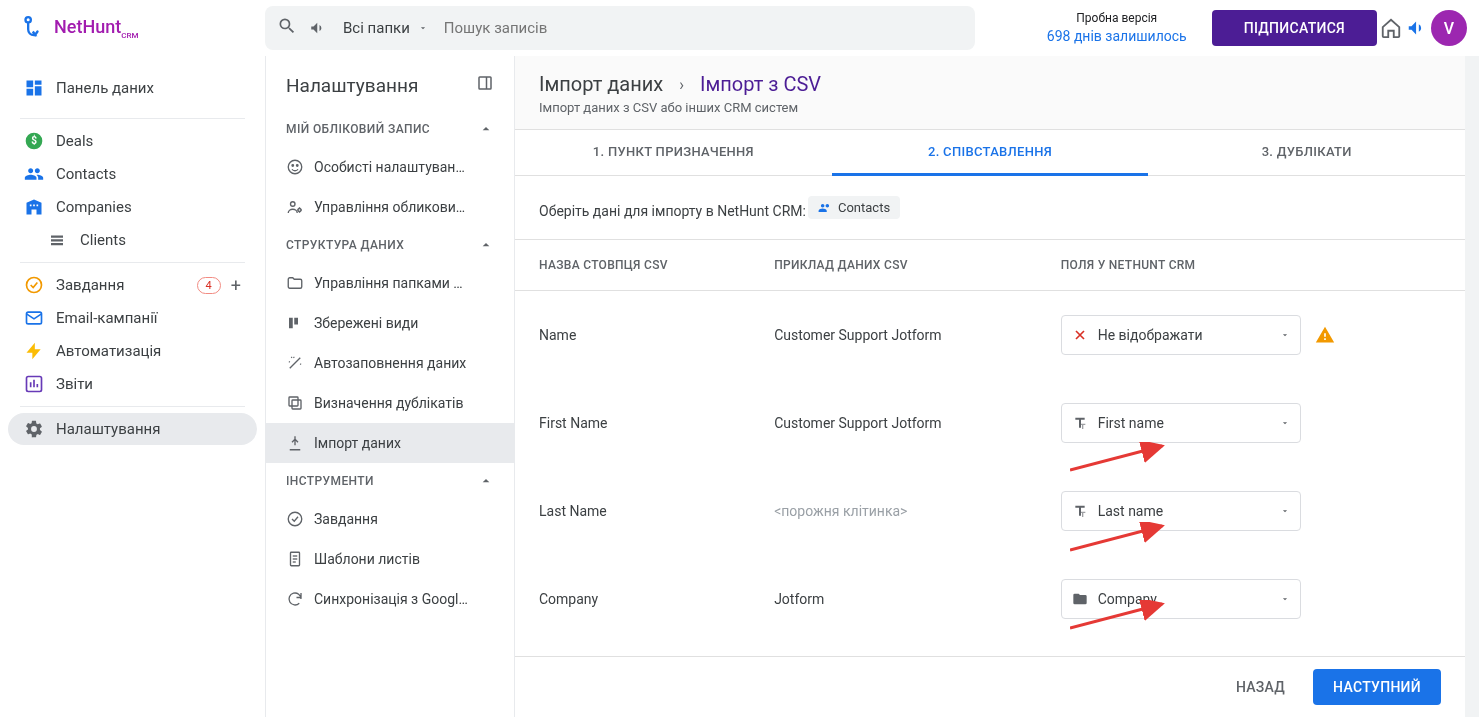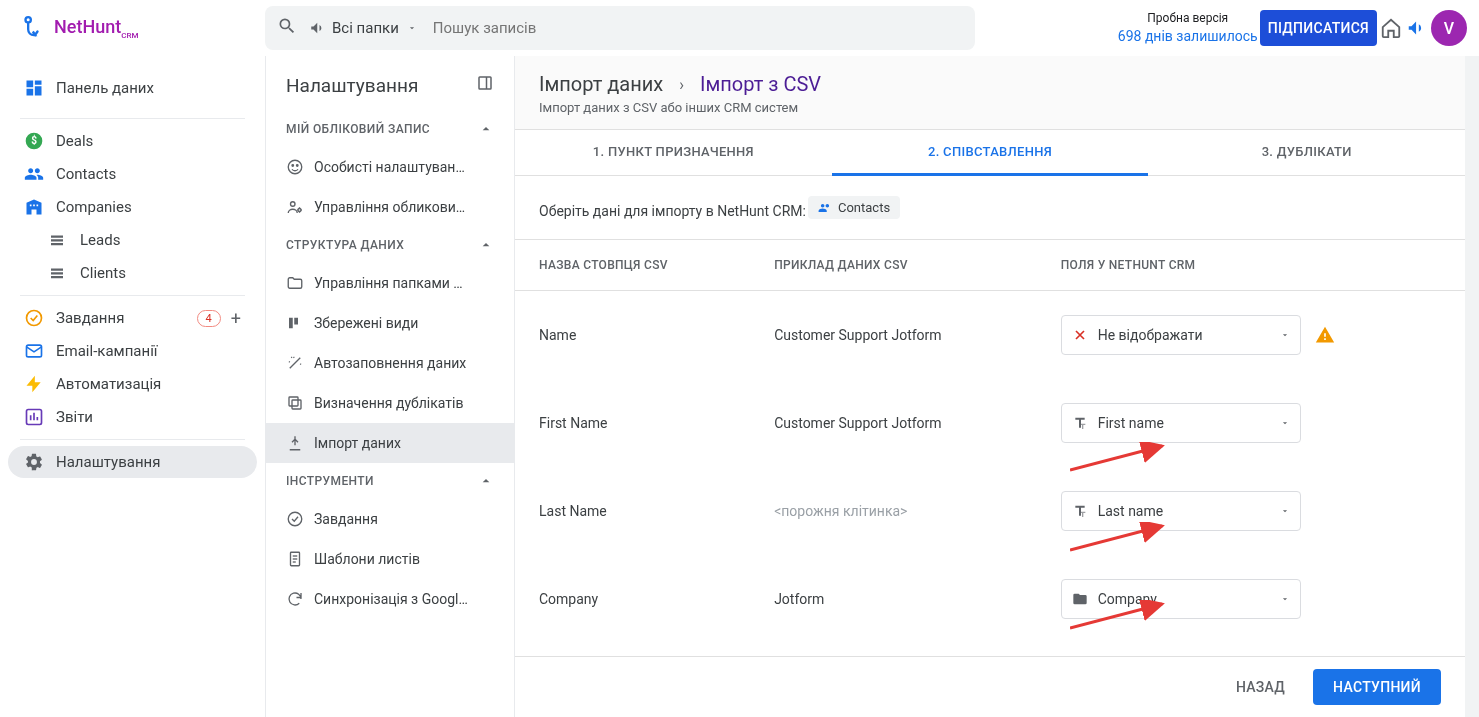--- a/index.html
+++ b/index.html
@@ -10,21 +10,21 @@
 .logo { display: flex; align-items: center; width: 245px; font-size: 18px; font-weight: 500; color: #a21caf; }
 .logo svg { margin-right: 6px; }
 .search-bar { flex: 1; max-width: 710px; height: 44px; background: #f1f3f4; border-radius: 8px; display: flex; align-items: center; padding: 0 12px; }
 .search-bar .search-icon { color: #5f6368; margin-right: 12px; }
 .search-scope { display: flex; align-items: center; color: #3c4043; font-size: 15px; margin-right: 16px; cursor: pointer; }
 .search-scope svg.dropdown-caret { margin-left: 8px; }
 .search-input { flex: 1; border: none; background: transparent; font-size: 15px; color: #5f6368; outline: none; }
 .header-right { margin-left: auto; display: flex; align-items: center; gap: 2px; }
 .trial-info { text-align: center; font-size: 12px; line-height: 1.3; }
 .trial-info .sub { color: #1a73e8; font-size: 14px; }
-.subscribe-btn { background: #1d4ed8; color: #fff; border: none; border-radius: 4px; padding: 10px 8px; font-size: 14px; font-weight: 500; cursor: pointer; letter-spacing: .3px; }
+.subscribe-btn { background: #4c1d95; color: #fff; border: none; border-radius: 4px; padding: 10px 32px; font-size: 14px; font-weight: 500; cursor: pointer; letter-spacing: .3px; margin-left: 23px; }
 .hdr-icon { color: #5f6368; cursor: pointer; width: 24px; height: 24px; display:flex; align-items:center; justify-content:center; }
 .avatar { width: 36px; height: 36px; border-radius: 50%; background: #9c27b0; color: #fff; display: flex; align-items: center; justify-content: center; font-size: 16px; font-weight: 500; }
 
 
 .shell { position: fixed; top: 56px; left: 0; right: 0; bottom: 0; display: flex; }
 
 
 .sidebar-primary { width: 265px; background: #fff; padding: 8px; border-right: 0; overflow-y:auto;}
 .sidebar-primary hr.sep { border: none; border-top: 1px solid #e8eaed; margin: 6px 12px; }
 .nav-item { display: flex; align-items: center; height: 32px; padding: 0 16px; border-radius: 16px; font-size: 15px; color: #3c4043; cursor: pointer; margin-bottom: 1px; }
@@ -96,21 +96,21 @@
     <span><span>NetHunt</span><sub style="font-size:8px;vertical-align:sub;">CRM</sub></span>
   </div>
   <div class="search-bar">
     <span class="search-icon"><svg width="20" height="20" viewBox="0 0 24 24" fill="currentColor">
           <path d="M15.5 14h-.79l-.28-.27A6.471 6.471 0 0016 9.5 6.5 6.5 0 109.5 16c1.61 0 3.09-.59 4.23-1.57l.27.28v.79l5 4.99L20.49 19l-4.99-5zm-6 0C7.01 14 5 11.99 5 9.5S7.01 5 9.5 5 14 7.01 14 9.5 11.99 14 9.5 14z"></path>
         </svg></span>
     <div class="search-scope">
       <svg width="18" height="18" viewBox="0 0 24 24" fill="#5f6368">
           <path d="M3 10v4h3l5 5V5L6 10H3zm13.5 2A4.5 4.5 0 0014 7.97v8.05c1.48-.73 2.5-2.25 2.5-4.02z"></path>
         </svg>
-      <span style="margin-left:5px">Всі папки</span>
+      <span style="margin-left:16px">Всі папки</span>
       <svg class="dropdown-caret" width="10" height="10" viewBox="0 0 24 24" fill="#5f6368">
           <path d="M7 10l5 5 5-5z"></path>
         </svg>
     </div>
     <input class="search-input" placeholder="Пошук записів" style="">
   </div>
   <div class="header-right">
     <div class="trial-info">
       <div>Пробна версія</div>
       <div class="sub">698 днів залишилось</div>
@@ -159,28 +159,20 @@
         </span>
       <span>Contacts</span>
     </div>
     <div class="nav-item">
       <span class="nav-icon teal">
           <svg width="20" height="20" viewBox="0 0 24 24" fill="currentColor">
             <path d="M3 21V7l9-4 9 4v14h-6v-6H9v6H3zm4-10h2V9H7v2zm4 0h2V9h-2v2zm4 0h2V9h-2v2z"></path>
           </svg>
         </span>
       <span>Companies</span>
-    </div>
-    <div class="nav-item sub">
-      <span class="nav-icon dark">
-          <svg width="18" height="18" viewBox="0 0 24 24" fill="currentColor">
-            <path d="M4 6h16v3H4zm0 5h16v3H4zm0 5h16v3H4z"></path>
-          </svg>
-        </span>
-      <span>Leads</span>
     </div>
     <div class="nav-item sub">
       <span class="nav-icon dark">
           <svg width="18" height="18" viewBox="0 0 24 24" fill="currentColor">
             <path d="M4 6h16v3H4zm0 5h16v3H4zm0 5h16v3H4z"></path>
           </svg>
         </span>
       <span>Clients</span>
     </div>
     <hr class="sep">

